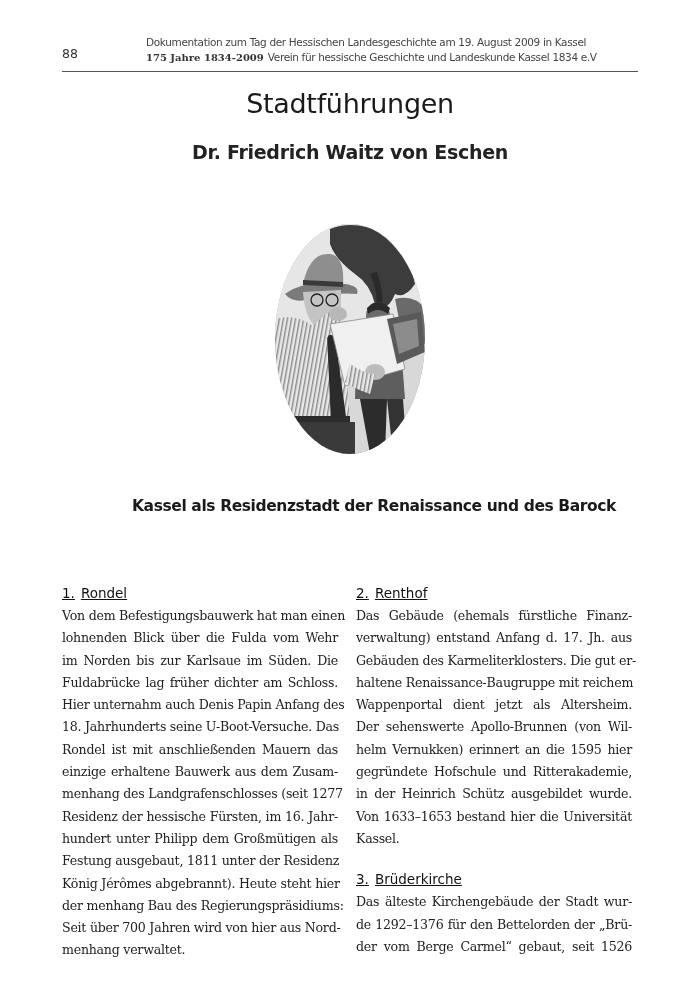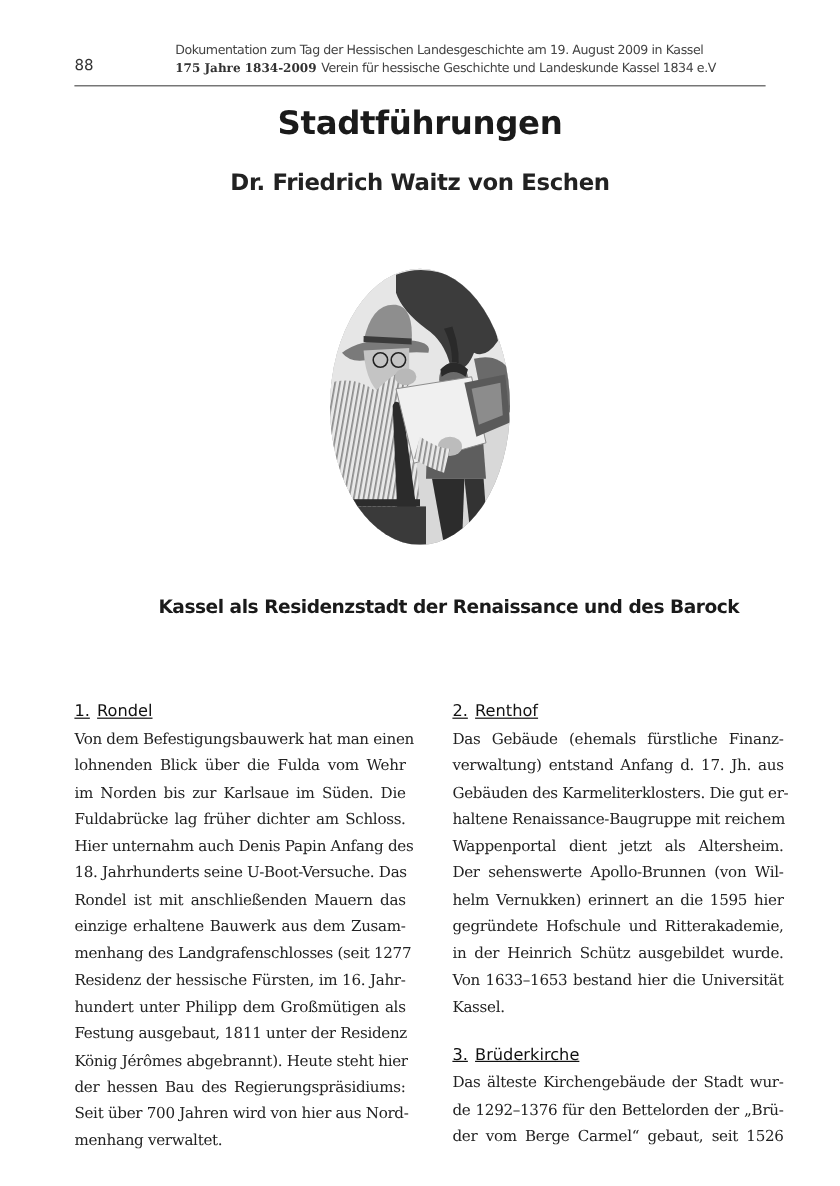--- a/index.html
+++ b/index.html
@@ -18,41 +18,41 @@
   .header-line1 { top: 36px; }
   .header-line2 { top: 51px; }
   .header-line2 .jubilee {
     font-family: "DejaVu Serif", serif; font-weight: bold; font-size: 10px; color: #333; margin-right: 4px; letter-spacing: 0;
   }
   .header-rule {
     position: absolute; left: 62px; width: 576px; top: 71px; height: 0; border-top: 1.3px solid #555;
   }
   .title {
     position: absolute; left: 0; right: 0; top: 88px; text-align: center;
-    font-family: "DejaVu Sans", sans-serif; font-size: 27px; font-weight: bold; color: #1a1a1a; letter-spacing: -0.3px;
+    font-family: "DejaVu Sans", sans-serif; font-size: 27px; font-weight: normal; color: #1a1a1a; letter-spacing: -0.3px;
   }
   .author {
     position: absolute; left: 0; right: 0; top: 141px; text-align: center;
     font-family: "DejaVu Sans", sans-serif; font-size: 19px; font-weight: bold; color: #222; letter-spacing: -0.3px;
   }
   .photo {
     position: absolute; left: 275px; top: 224px; width: 150px; height: 230px; border-radius: 50%;
     overflow: hidden; background: #9a9a9a;
   }
   .photo svg { display: block; }
   .subtitle {
     position: absolute; left: 0; right: 0; top: 497px; text-align: center;
     font-family: "DejaVu Sans", sans-serif; font-size: 15.5px; font-weight: bold; color: #1a1a1a; letter-spacing: -0.4px; padding-left: 48px;
   }
   .col {
     position: absolute; width: 276px; font-family: "DejaVu Serif", serif; font-size: 12.6px;
     line-height: 22.3px; color: #222; text-align: justify;
   }
   .col.left { left: 62px; top: 583px; }
-  .col.right { left: 377px; top: 583px; }
+  .col.right { left: 356px; top: 583px; }
   .sec-head {
     font-family: "DejaVu Sans", sans-serif; font-size: 13.5px; font-weight: normal; color: #111;
     line-height: 20px; margin: 0 0 2px 0; text-align: left; text-decoration: underline;
   }
   .sec-head .num { margin-right: 6px; }
   .para { margin: 0; letter-spacing: -0.25px; }
   .para .ln { display: block; text-align: justify; text-align-last: justify; white-space: nowrap; }
   .para .ln.last { text-align-last: left; }
   .section + .section { margin-top: 19px; }
 </style>
@@ -134,21 +134,21 @@
       <span class="ln">Fuldabrücke lag früher dichter am Schloss.</span>
       <span class="ln">Hier unternahm auch Denis Papin Anfang des</span>
       <span class="ln">18. Jahrhunderts seine U-Boot-Versuche. Das</span>
       <span class="ln">Rondel ist mit anschließenden Mauern das</span>
       <span class="ln">einzige erhaltene Bauwerk aus dem Zusam-</span>
       <span class="ln">menhang des Landgrafenschlosses (seit 1277</span>
       <span class="ln">Residenz der hessische Fürsten, im 16. Jahr-</span>
       <span class="ln">hundert unter Philipp dem Großmütigen als</span>
       <span class="ln">Festung ausgebaut, 1811 unter der Residenz</span>
       <span class="ln">König Jérômes abgebrannt). Heute steht hier</span>
-      <span class="ln">der hessen Bau des Regierungspräsidiums:</span>
+      <span class="ln">der menhang Bau des Regierungspräsidiums:</span>
       <span class="ln">Seit über 700 Jahren wird von hier aus Nord-</span>
       <span class="ln last">menhang verwaltet.</span>
     </p>
   </div>
 </div>
 
 <div class="col right">
   <div class="section">
     <h3 class="sec-head">
       <span class="num">2.</span><span>Renthof</span>

